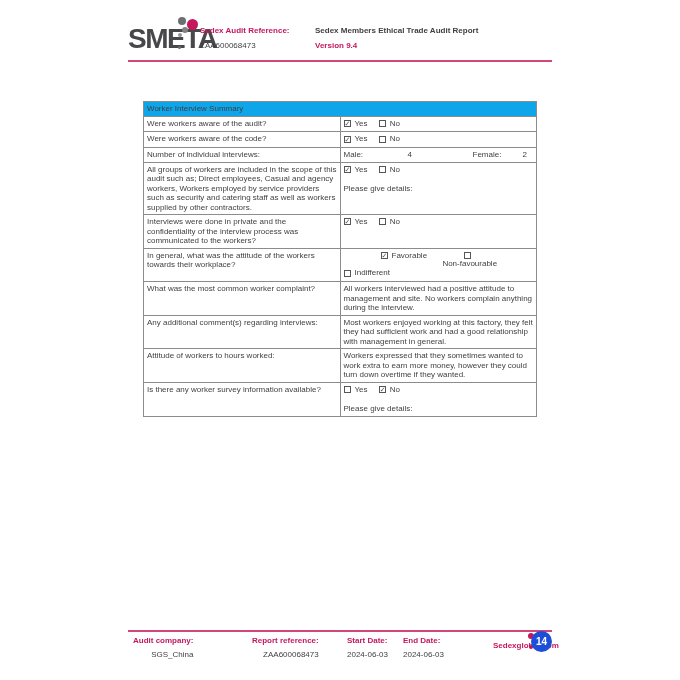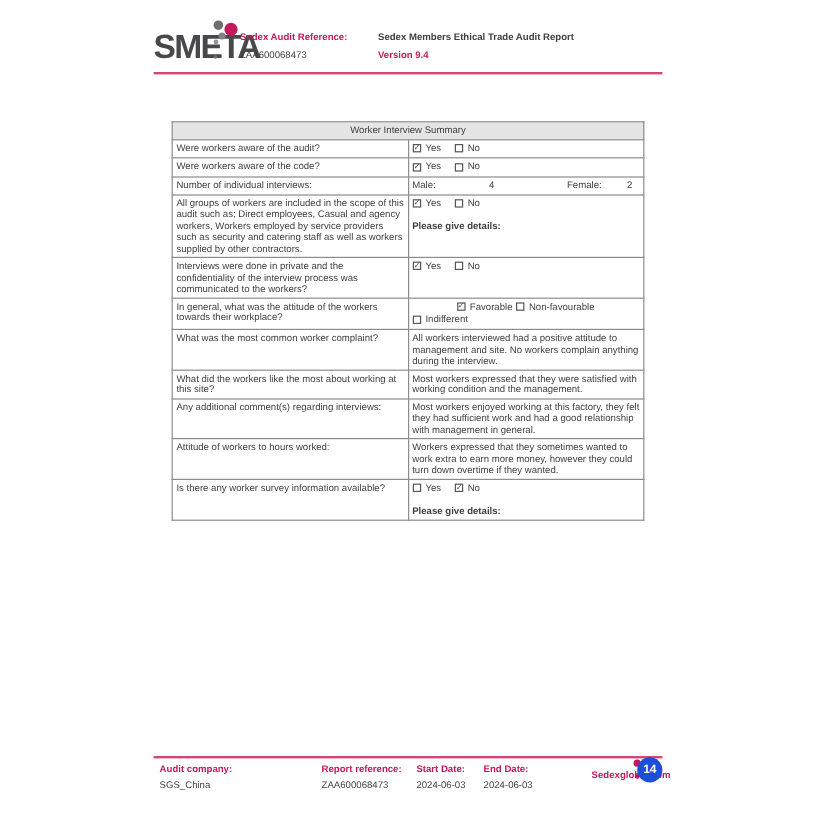--- a/index.html
+++ b/index.html
@@ -22,39 +22,39 @@
   .hdr-title { left:315px; }
   .hdr-label-accent { color:#c4175c; font-weight:bold; }
   .hdr-value { color:#3f3f42; margin-top:6px; }
   .hdr-title-text { color:#3f3f42; font-weight:bold; }
   .hdr-version { color:#c4175c; font-weight:bold; margin-top:6px; }
   .hdr-line { position:absolute; left:128px; top:60px; width:424px; height:2px; background:#d2477a; }
 
   
   table.wis { position:absolute; left:143px; top:101px; width:394px; border-collapse:collapse; table-layout:fixed; }
   table.wis th, table.wis td { border:1px solid #8c8c8c; font-size:8px; line-height:9.5px; font-weight:normal; vertical-align:top; padding:2px 3px; color:#3f3f42; text-align:left; }
-  table.wis th.caption { background:#e5e5e5; text-align:center; height:13px; padding:2px 3px; }
+  table.wis th.caption { background:#0ea5e9; text-align:left; height:13px; padding:2px 3px; }
   td.lcol { width:155px; }
 
   .opt { display:inline-flex; align-items:center; white-space:nowrap; }
   .opt-w30 { width:33px; }
   .opt-w84 { width:84px;padding-left:37px; }
-  .opt-w80 { width:80px; }
+  .opt-w80 { width:80px;flex-direction:column; }
   .cbx { display:inline-block; width:7px; height:7px; border:1px solid #55565a; margin-right:4px; position:relative; flex:none; }
   .cbx.checked::after { content:"\2713"; position:absolute; left:0px; top:-2px; font-size:7px; color:#55565a; }
-  .details { margin-top:9px;font-weight:bold; }
+  .details { margin-top:9px; }
   .mf-row { display:flex; }
   .mf-l1 { width:64px; } .mf-v1 { width:65px; } .mf-l2 { width:50px; } .mf-v2 { flex:1; }
 
   
   .ftr-line { position:absolute; left:128px; top:630px; width:424px; height:2px; background:#d2477a; }
   .ftr-block { position:absolute; top:636px; font-size:8px; line-height:9px; }
   .ftr-label { color:#c4175c; font-weight:bold; }
-  .ftr-value { color:#3f3f42; margin-top:5px; }
-  .f-company { left:133px; } .f-ref { left:268px; } .f-start { left:347px; } .f-end { left:403px; }
+  .ftr-value { color:#3f3f42; margin-top:5px;text-align:right; }
+  .f-company { left:133px; } .f-ref { left:252px; } .f-start { left:347px; } .f-end { left:403px; }
   .ftr-site { position:absolute; left:461px; top:641px; font-size:8px; font-weight:bold; color:#c4175c;padding-left:32px; }
   .page-badge { position:absolute; left:531px; top:631px; width:21px; height:21px; background:#1d4ed8; border-radius:50%; color:#ffffff; font-size:10px; font-weight:bold; display:flex; align-items:center; justify-content:center; }
   .badge-bump1 { position:absolute; left:528px; top:633px; width:6px; height:6px; background:#c4175c; border-radius:50%; }
   .badge-bump2 { position:absolute; left:529px; top:645px; width:4px; height:4px; background:#c4175c; border-radius:50%; }
 </style>
 </head>
 <body>
 
 <div class="page">
 
@@ -173,24 +173,20 @@
               <span>Indifferent</span>
             </span>
       </td>
     </tr>
 
     <tr>
       <td class="lcol">What was the most common worker complaint?</td>
       <td>All workers interviewed had a positive attitude to management and site. No workers complain anything during the interview.</td>
     </tr>
 
-    <tr>
-      <td class="lcol">What did the workers like the most about working at this site?</td>
-      <td>Most workers expressed that they were satisfied with working condition and the management.</td>
-    </tr>
 
     <tr>
       <td class="lcol">Any additional comment(s) regarding interviews:</td>
       <td>Most workers enjoyed working at this factory, they felt they had sufficient work and had a good relationship with management in general.</td>
     </tr>
 
     <tr>
       <td class="lcol">Attitude of workers to hours worked:</td>
       <td>Workers expressed that they sometimes wanted to work extra to earn more money, however they could turn down overtime if they wanted.</td>
     </tr>

